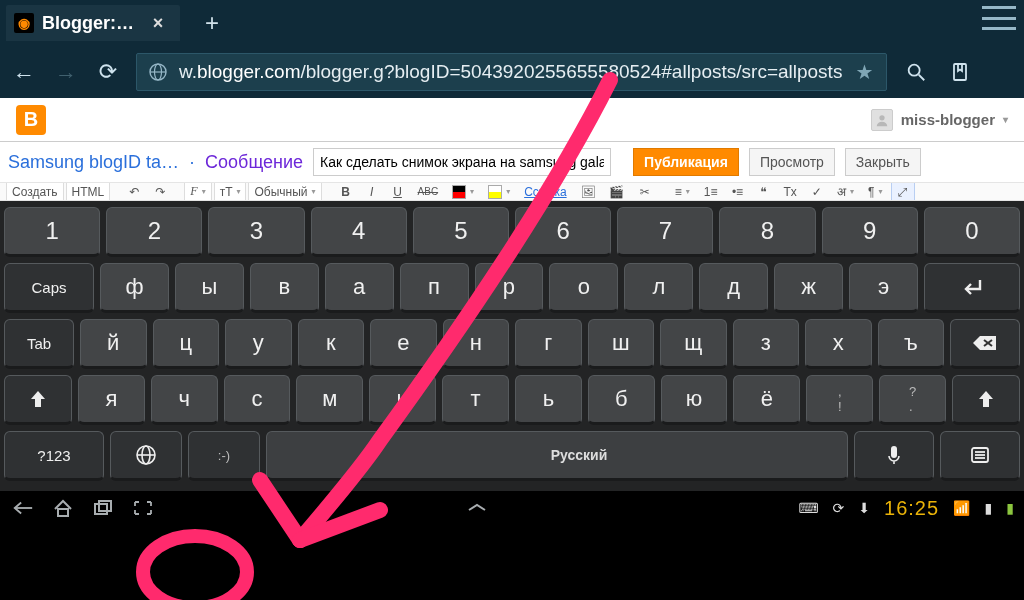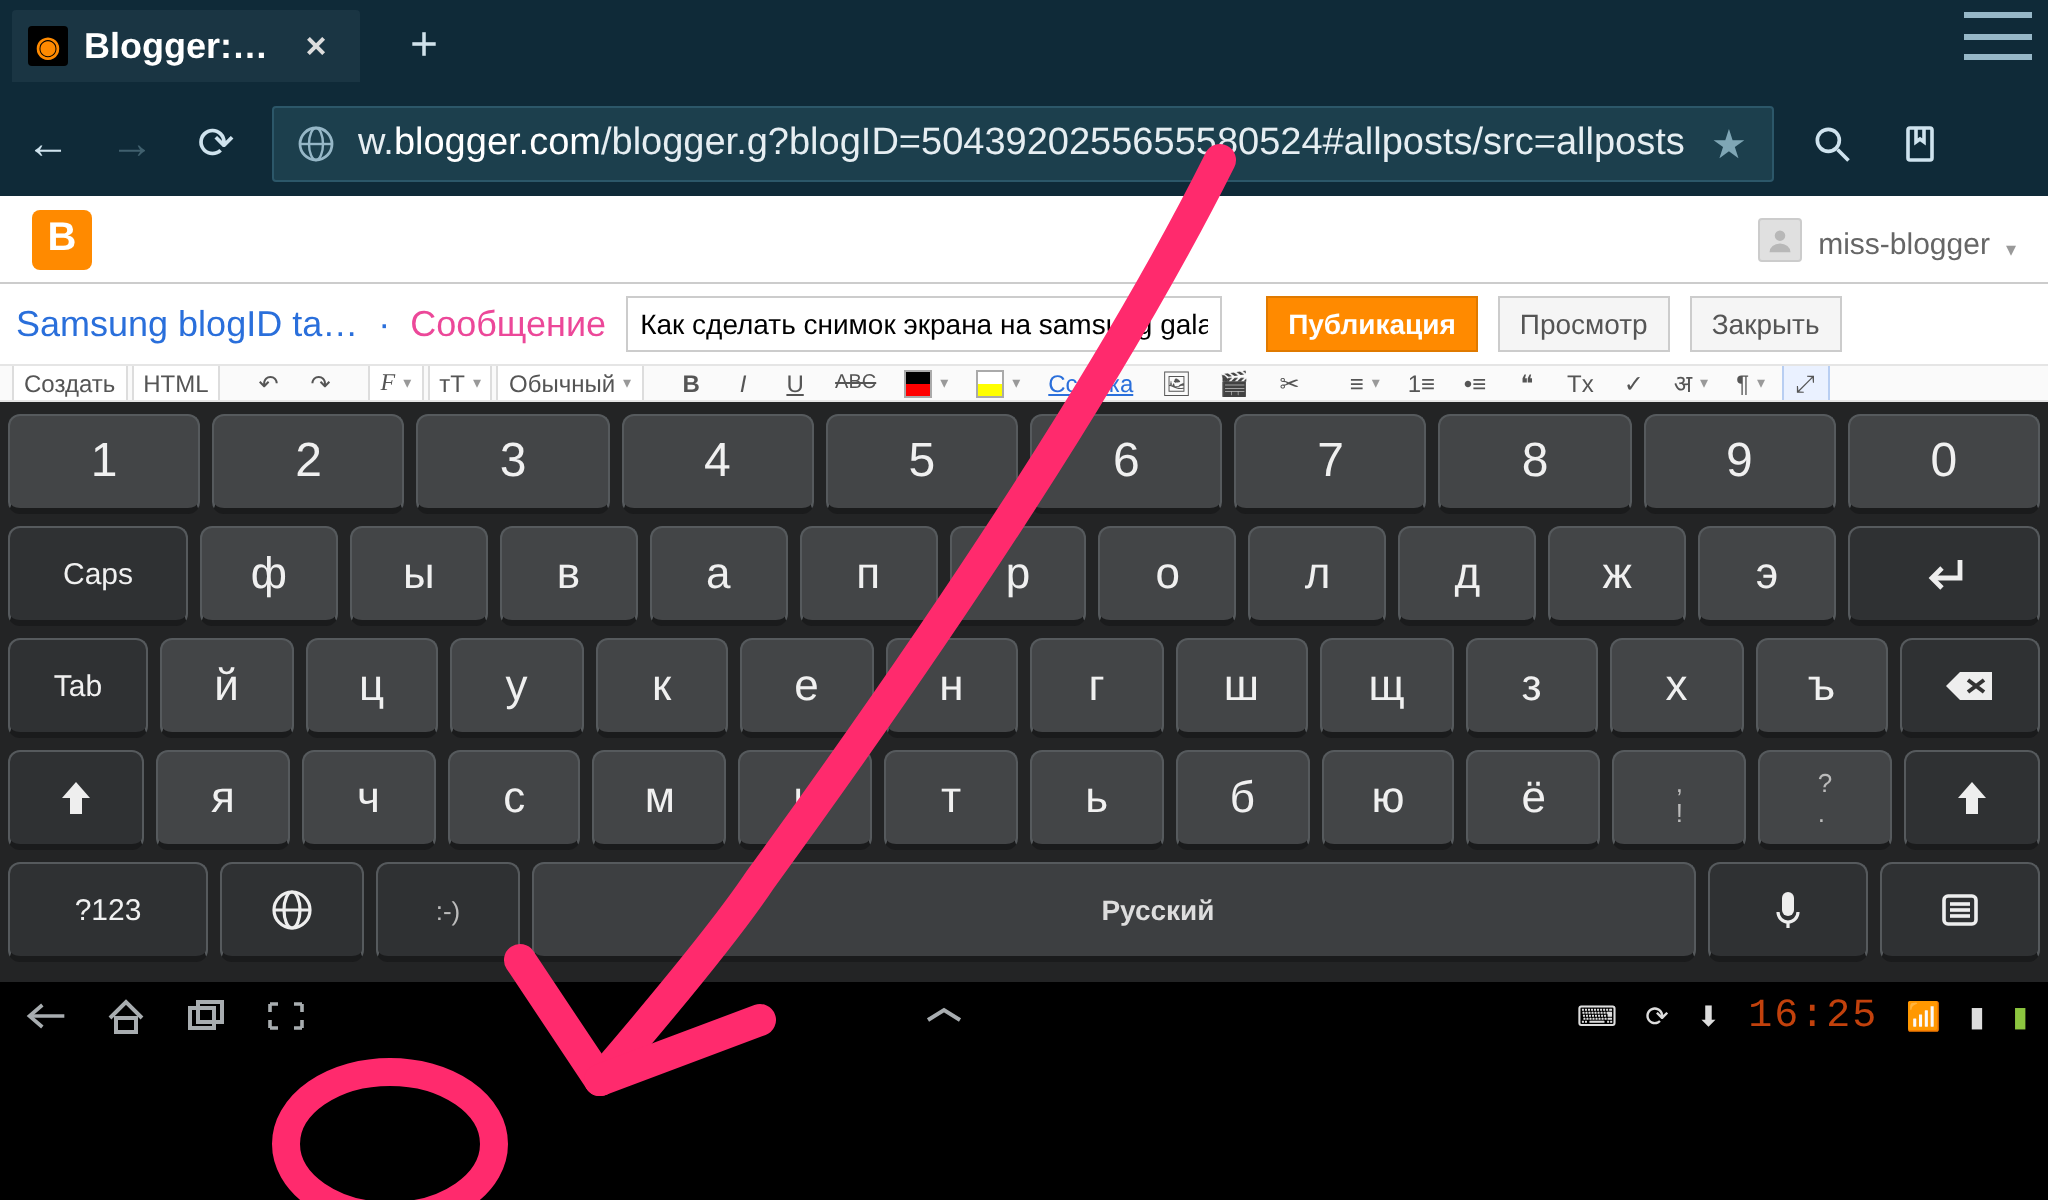--- a/index.html
+++ b/index.html
@@ -26,29 +26,29 @@
   .urlbox .url { flex:1; color:#e6eef2; font-size:19px; white-space:nowrap; overflow:hidden; }
   .url .domain { color:#fff; }
   .star { width:28px; height:28px; display:flex; align-items:center; justify-content:center; color:#7fa6b5; font-size:20px; cursor:pointer;}
   .top-right-btn{ width:30px; height:30px; display:flex; align-items:center; justify-content:center; color:#8fb4c2; font-size:20px; cursor:pointer;}
 
   
   .page { background:#fff; }
   .page-top { height:44px; display:flex; align-items:center; padding:0 16px; justify-content:space-between; border-bottom:1px solid #ccc;}
   .blogger-logo { width:30px; height:30px; background:#ff8a00; color:#fff; font-weight:bold; border-radius:4px;
                   display:flex; align-items:center; justify-content:center; font-size:20px; }
-  .account { display:flex; align-items:flex-end; gap:8px; color:#666; font-size:15px; cursor:pointer;}
+  .account { display:flex; align-items:center; gap:8px; color:#666; font-size:15px; cursor:pointer;font-weight:bold;}
   .account .avatar{ width:22px; height:22px; background:#e0e0e0; border:1px solid #ccc; border-radius:2px;
                     display:flex; align-items:center; justify-content:center;}
   .account .chev{ font-size:10px; color:#999; }
 
   .titlebar { height:40px; display:flex; align-items:center; padding:0 8px; gap:10px; }
   .blog-link { color:#2a6fdb; font-size:18px; white-space:nowrap; }
   .dots { color:#2a6fdb; font-size:18px; }
-  .section-label { color:#ec4899; font-size:18px; }
+  .section-label { color:#6d28d9; font-size:18px; }
   .title-input { flex:0 0 298px; height:28px; border:1px solid #ccc; padding:0 6px; font-size:14px; }
   .btn { height:28px; padding:0 10px; border:1px solid #ccc; background:#f5f5f5; font-size:14px; color:#555; cursor:pointer;
          display:inline-flex; align-items:center; }
   .btn.primary { background:#ff8a00; color:#fff; border-color:#e07a00; font-weight:bold;}
   .titlebar .spacer { flex:0 0 2px;}
 
   .toolbar { height:19px; display:flex; align-items:center; gap:2px; padding:0 6px; border-top:1px solid #e5e5e5;
              border-bottom:1px solid #e5e5e5; background:#fafafa; font-size:12px; color:#555; position:relative;
              white-space:nowrap; overflow:hidden;}
   .tbtn { min-width:24px; height:24px; padding:0 5px; display:inline-flex; align-items:center; justify-content:center;
@@ -74,21 +74,21 @@
   .key .sub{ font-size:14px; color:#ddd; font-weight:bold;margin-left:44px;}
   .key .small{ font-size:13px; color:#bbb;}
   .key svg{ }
 
   
   .sysbar { height:34px; background:#000; display:flex; align-items:center; padding:0 10px; color:#a8adb0;
             font-size:13px; justify-content:space-between;}
   .sys-left, .sys-right{ display:flex; align-items:center; gap:14px;}
   .sysbtn{ width:26px; height:26px; display:flex; align-items:center; justify-content:center; cursor:pointer;}
   .sys-center{ flex:1; display:flex; justify-content:center;}
-  .clock{ font-size:20px; color:#c2410c; letter-spacing:1px;font-family:Liberation Mono, monospace;}
+  .clock{ font-size:20px; color:#eab308; letter-spacing:1px;}
   .stat-icon{ font-size:14px; color:#ddd;}
 
   
   .annotation{ position:absolute; left:0; top:0; width:1024px; height:600px; pointer-events:none; z-index:50;}
 </style>
 </head>
 <body>
 
 <div class="chrome-top">
   <div class="tabbar">

